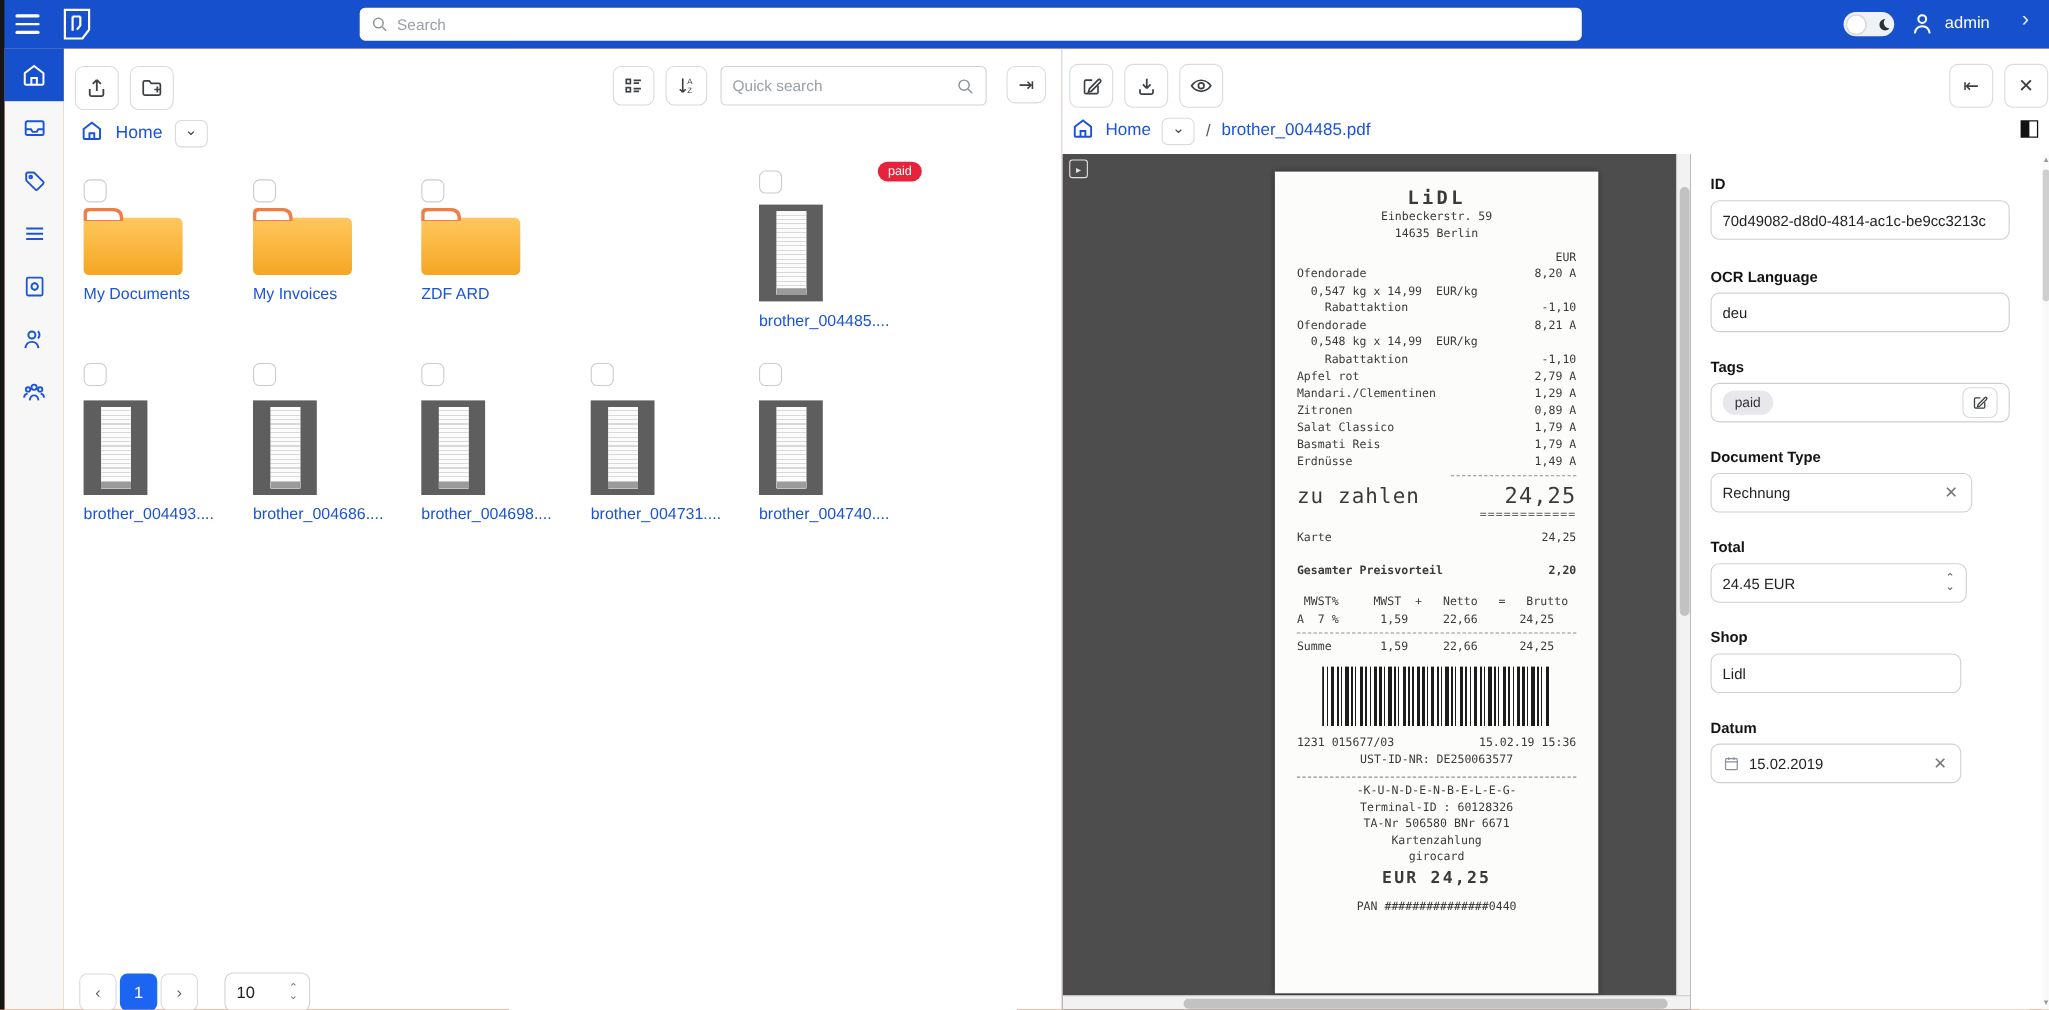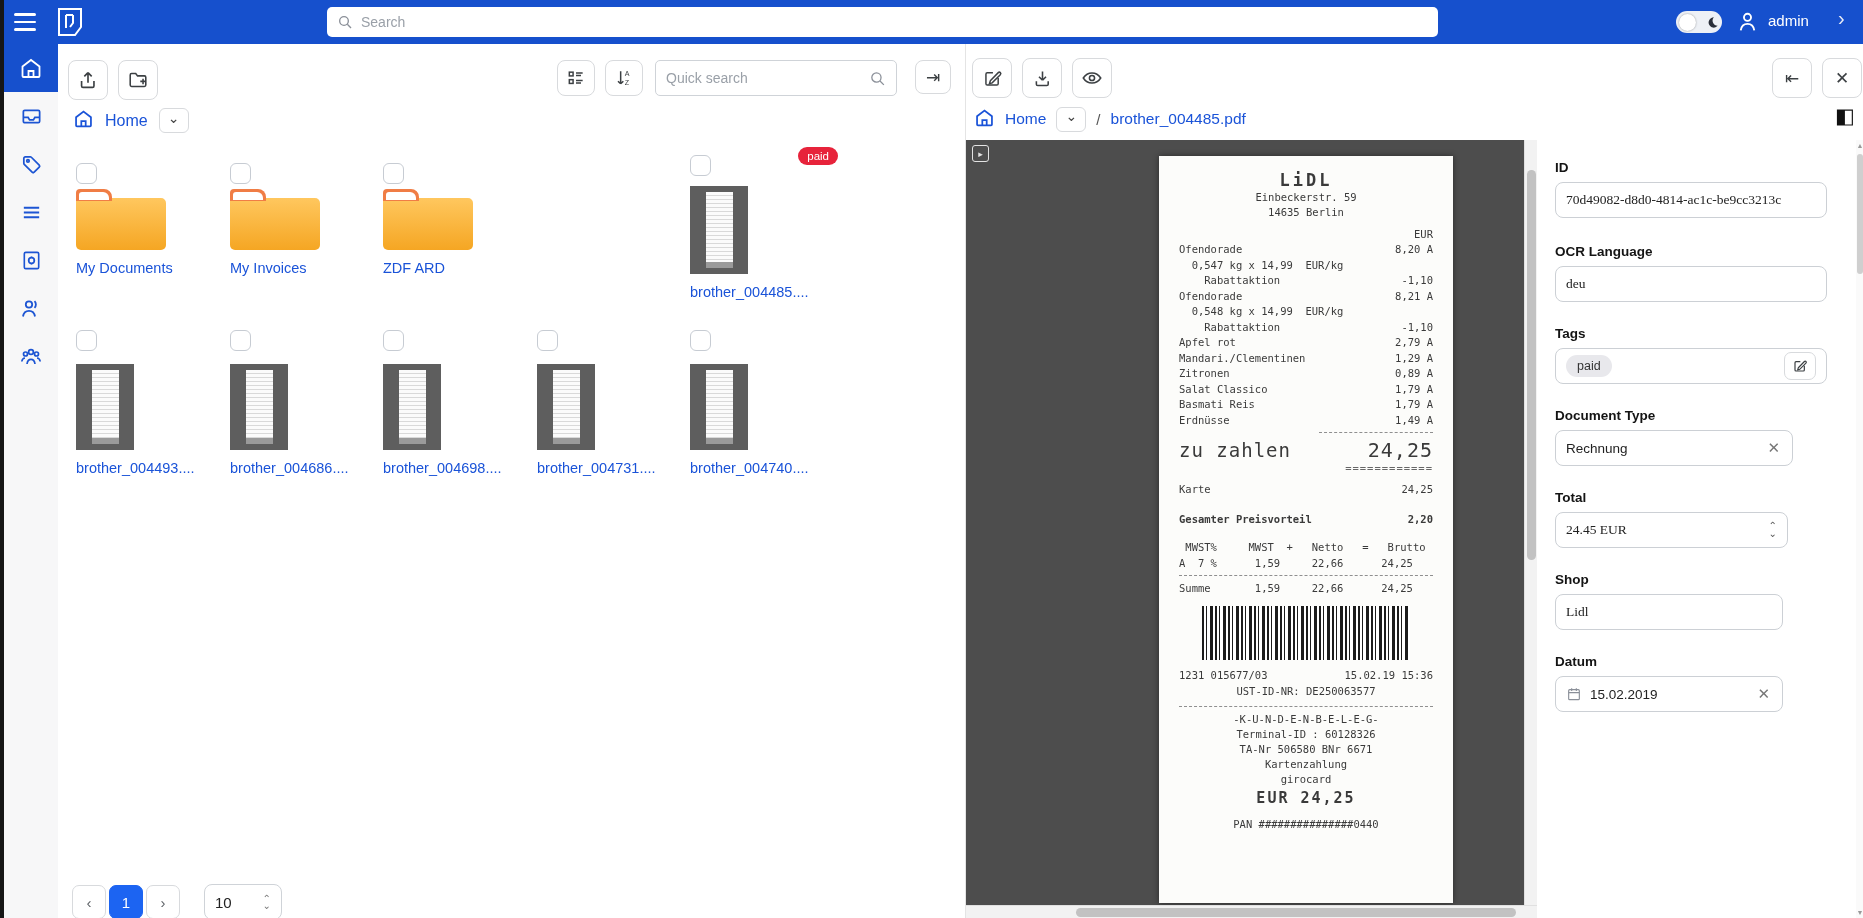--- a/index.html
+++ b/index.html
@@ -121,21 +121,21 @@
   .panel-scroll .arrow { position:absolute; left:0; width:8px; font-size:7px; color:#999; text-align:center; cursor:pointer; }
   .panel-scroll .thumb-p { position:absolute; left:1px; top:14px; width:6px; height:120px; background:#cfcfcf; border-radius:3px; }
 
   
   .details { position:absolute; left:579px; top:96px; width:300px; height:778px; padding:20px 0 0 10px; background:#fff; }
   .fgroup { margin-bottom:24px; }
   .flabel { display:block; font-size:13.5px; font-weight:bold; color:#141414; margin-bottom:7px; }
   .finput { height:36px; border:1px solid #ccd0d5; border-radius:8px; display:flex; align-items:center;
             padding:0 10px; background:#fff; }
   .finput input { border:none; outline:none; width:100%; font-size:13.5px; color:#222;
-                  font-family:Liberation Serif, serif; background:transparent; }
+                  font-family:Liberation Sans, sans-serif; background:transparent; }
   .chip { background:#e8e8ec; color:#333; font-size:12.5px; padding:4px 11px; border-radius:12px; }
   .mini-btn { width:32px; height:28px; border:1px solid #d8dadd; border-radius:7px; background:#fff; color:#3c4043;
               display:flex; align-items:center; justify-content:center; cursor:pointer; }
   .clear-x { color:#777; font-size:15px; cursor:pointer; padding:0 2px; }
   .stepper { display:flex; flex-direction:column; line-height:8px; font-size:10px; color:#555;
              margin-left:6px; cursor:pointer; text-align:center; }
   .cal { color:#8a8f98; margin-right:8px; flex:0 0 auto; }
 </style>
 </head>
 <body>

